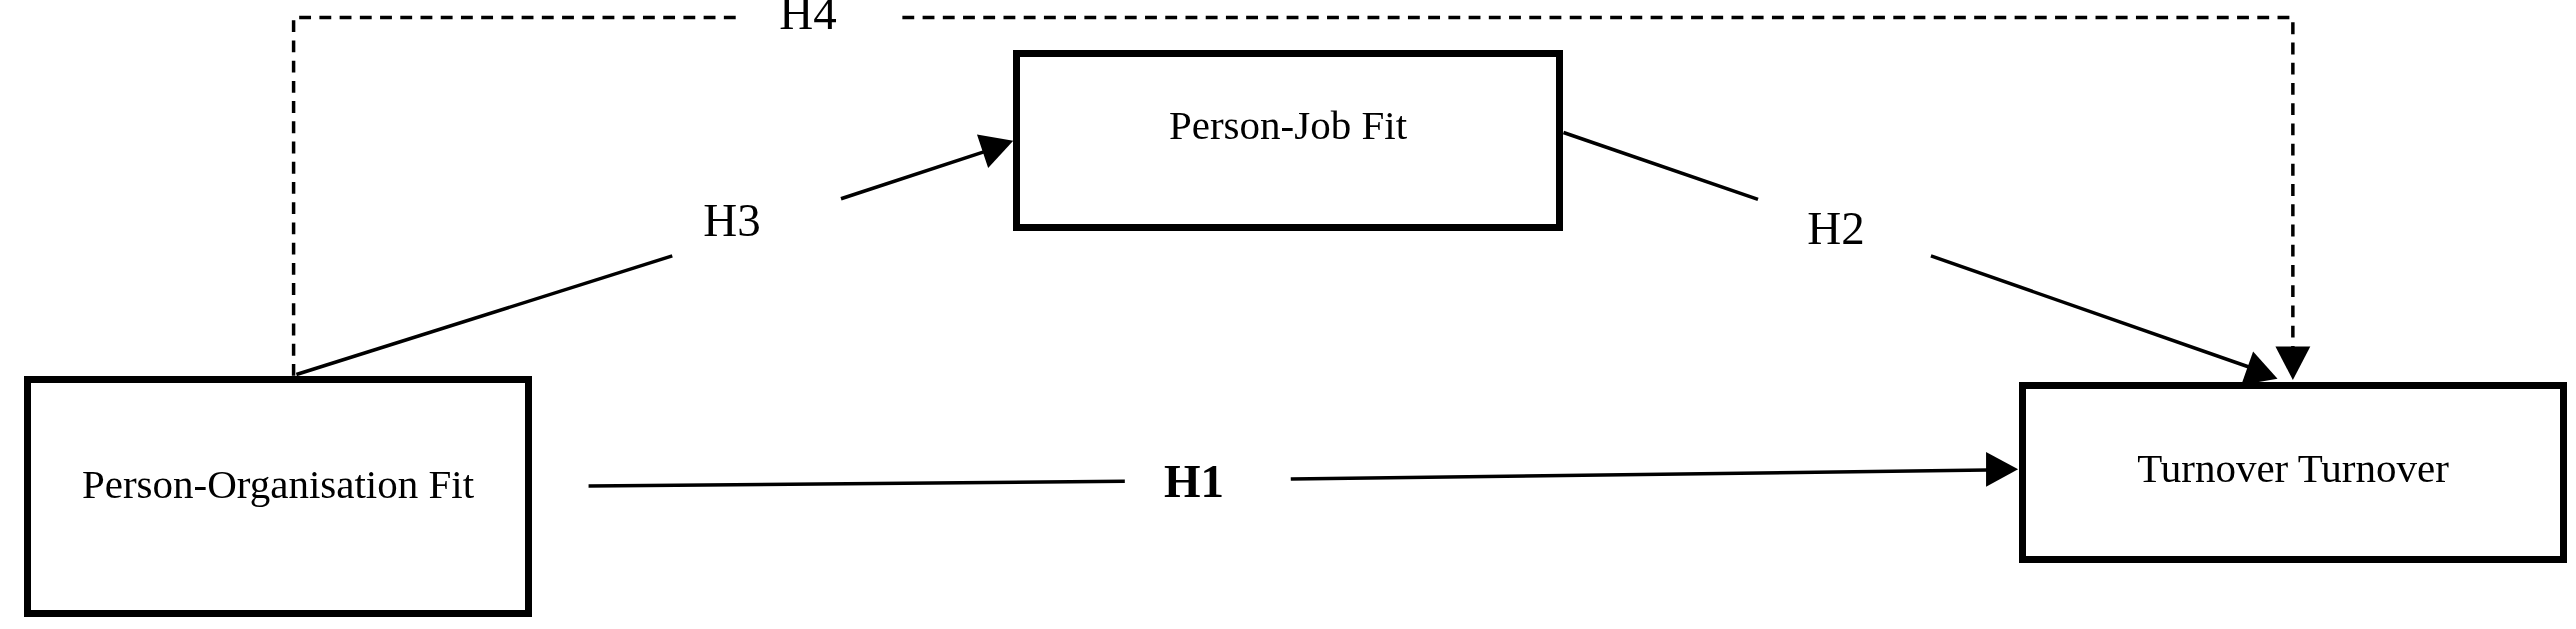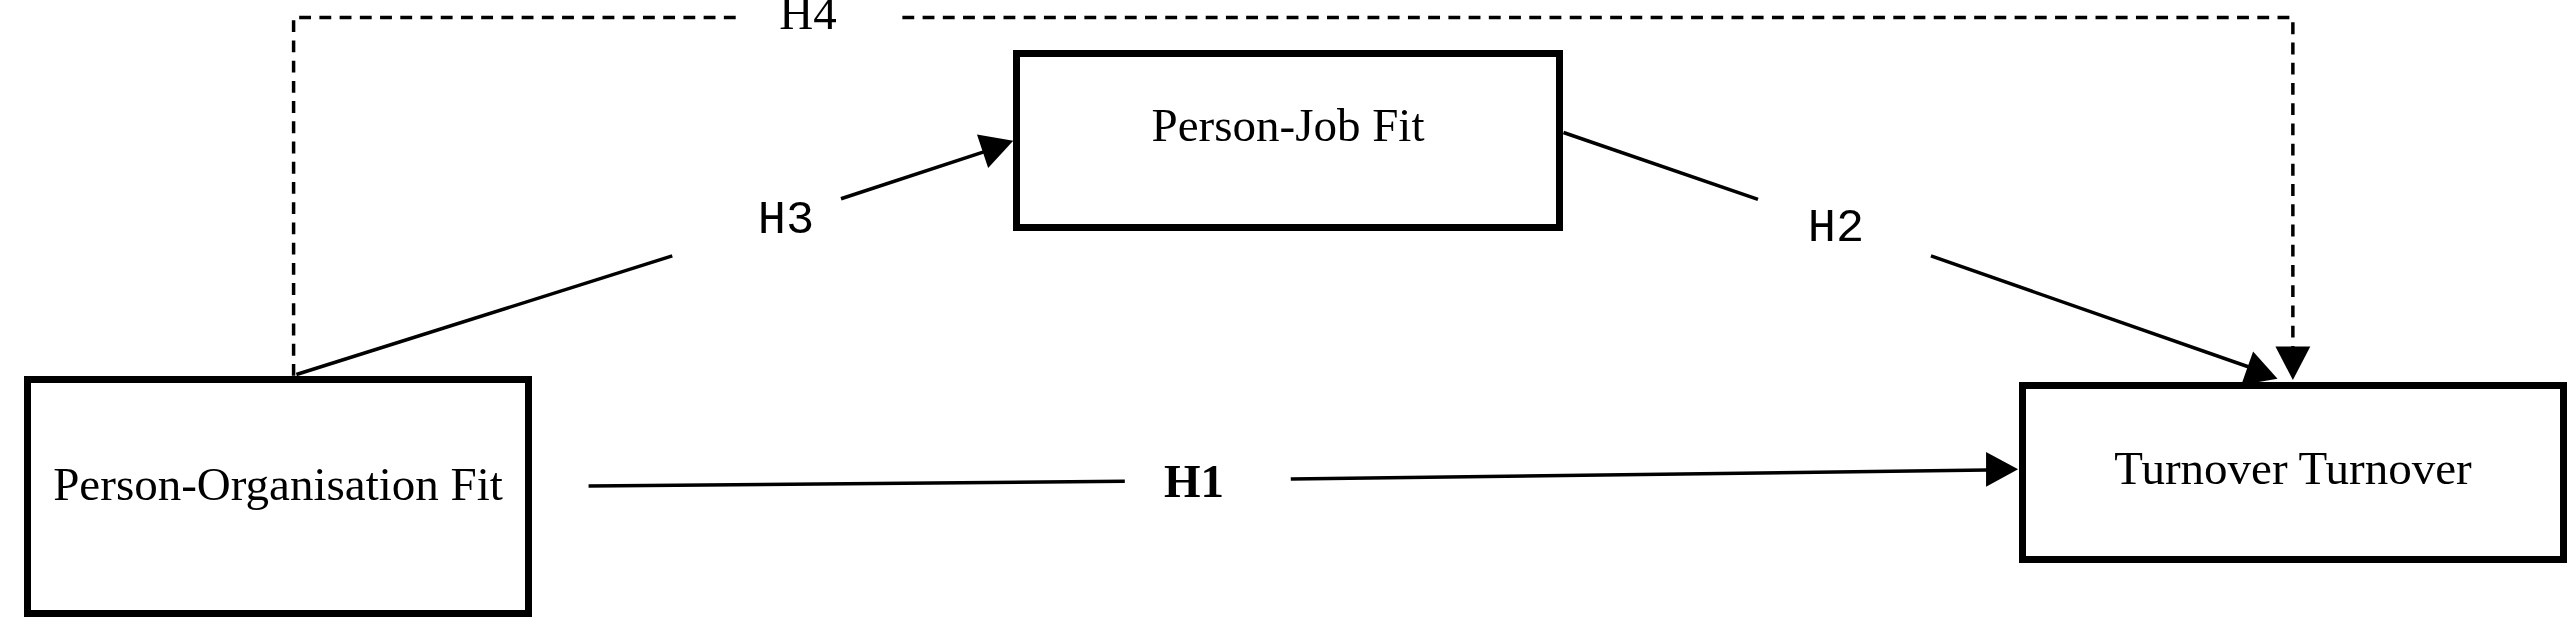--- a/index.html
+++ b/index.html
@@ -11,21 +11,21 @@
     color:#000;
     overflow:hidden;
   }
   .layer{position:absolute;left:0;top:0;}
   .box{
     position:absolute;
     box-sizing:border-box;
     border:7.7px solid #000;
     background:#ffffff;
     display:flex;align-items:center;justify-content:center;
-    font-size:47px;
+    font-size:41px;
     white-space:nowrap;
   }
   .box .lbl{position:relative;}
   .edge-label{
     position:absolute;
     transform:translate(-50%,-50%);
     background:#ffffff;
     padding:2.8px 15.3px;
     font-size:47px;
     line-height:1.0;
@@ -63,20 +63,20 @@
   <div class="box" style="left:1013px;top:50px;width:550px;height:181px;">
     <span class="lbl" style="top:-15.3px;">Person-Job Fit</span>
   </div>
 
   <div class="box" style="left:2019px;top:382px;width:548px;height:181px;">
     <span class="lbl" style="top:-4.2px;">Turnover Turnover</span>
   </div>
 
   <div class="edge-label" style="left:808px;top:13px;">H4</div>
 
-  <div class="edge-label" style="left:786px;top:220px;font-family:Liberation Mono, monospace;">H3</div>
+  <div class="edge-label" style="left:732px;top:220px;">H3</div>
 
-  <div class="edge-label" style="left:1836px;top:228px;font-family:Liberation Mono, monospace;">H2</div>
+  <div class="edge-label" style="left:1836px;top:228px;">H2</div>
 
   <div class="edge-label" style="left:1194px;top:481px;font-weight:bold;">H1</div>
 
 </div>
 
 
 </body></html>

